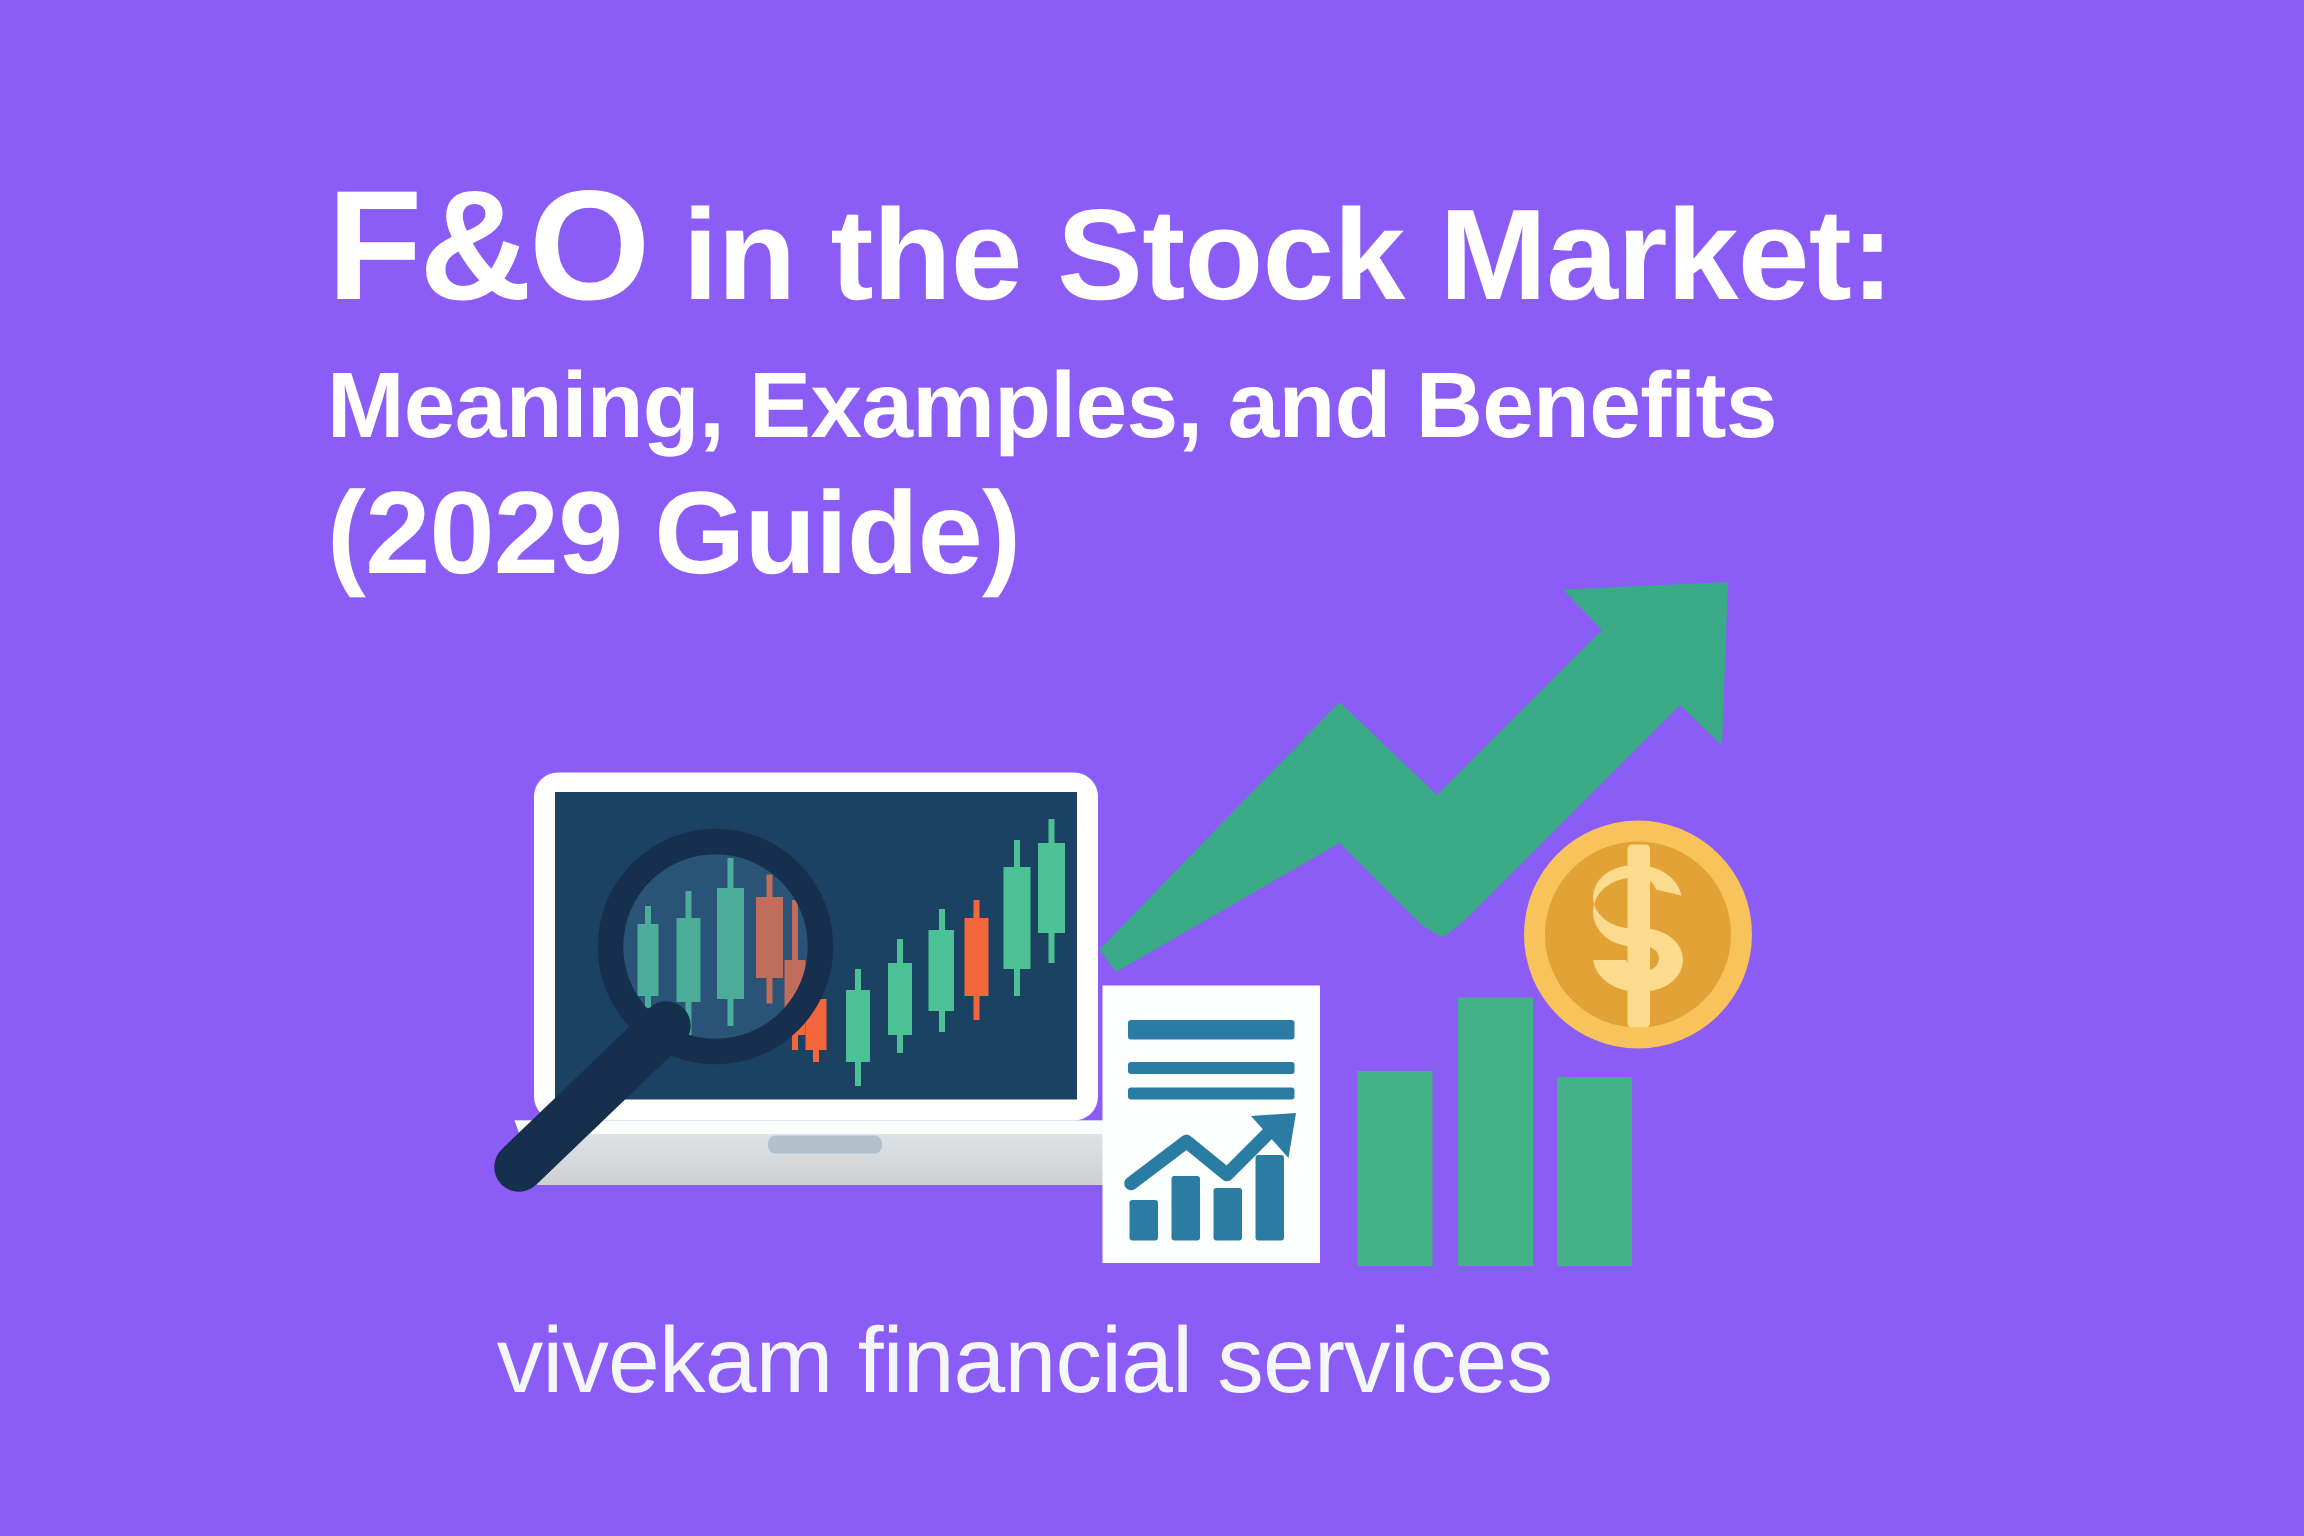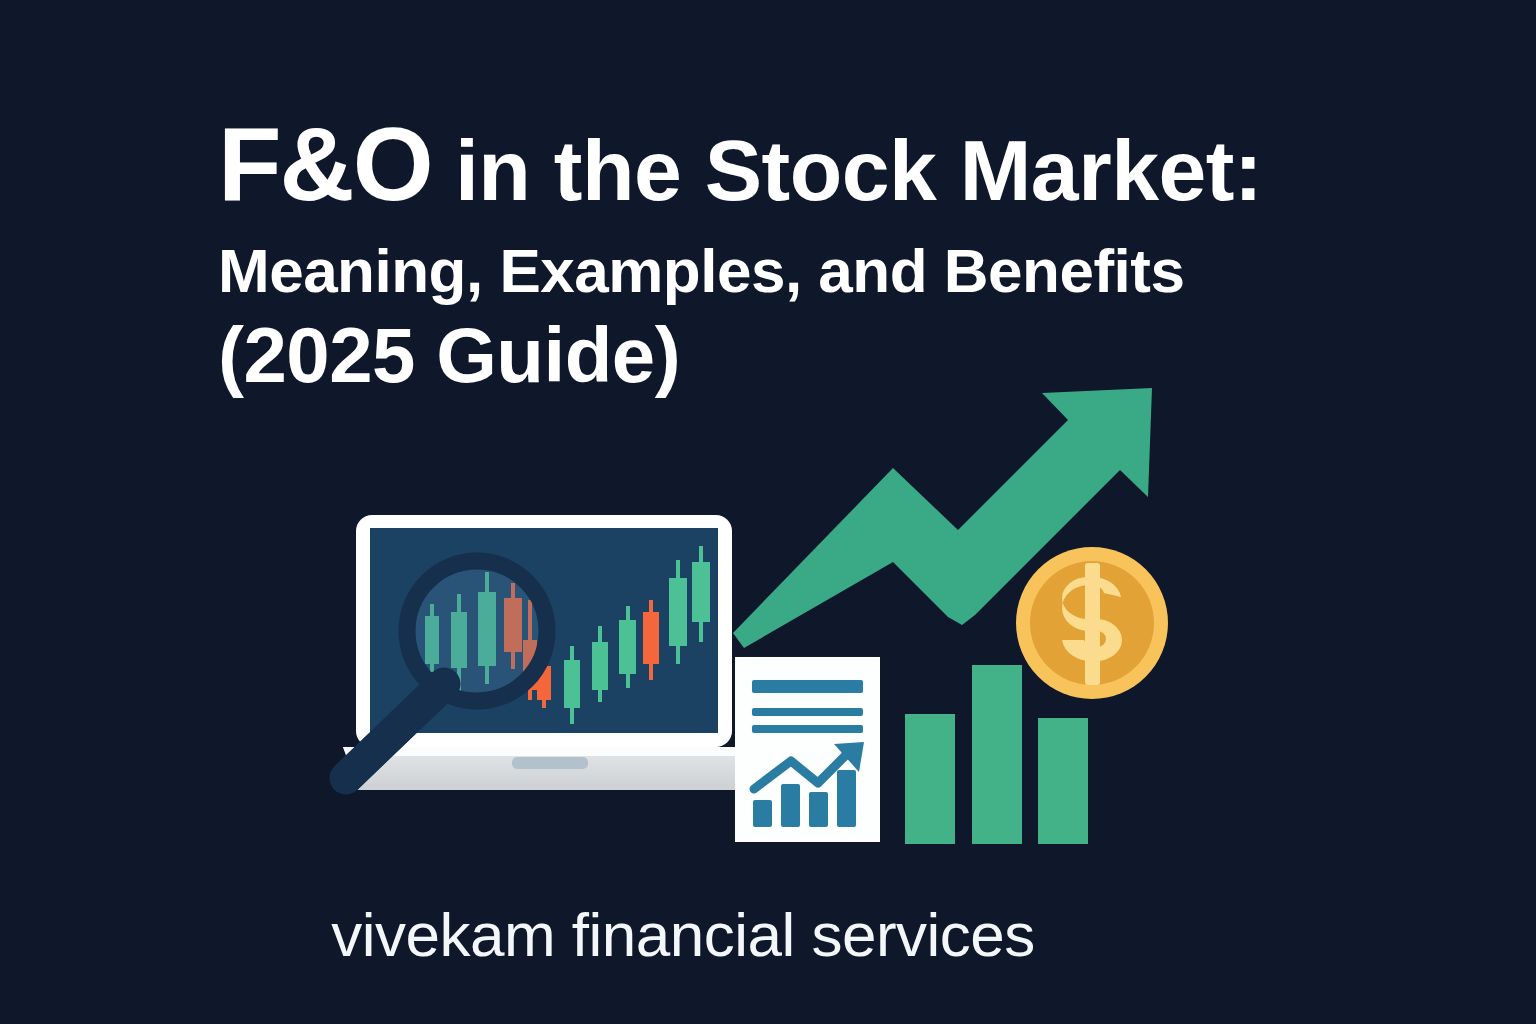--- a/index.html
+++ b/index.html
@@ -4,21 +4,21 @@
 <style>
   html, body {
     margin: 0;
     padding: 0;
     background: #16405f;
   }
   #canvas {
     position: relative;
     width: 1536px;
     height: 1024px;
-    background: #0f172a;
+    background: #8b5cf6;
     overflow: hidden;
     font-family: "Liberation Sans", sans-serif;
   }
 
   
   #title-block {
     position: absolute;
     left: 218px;
     top: 104px;
     width: 1150px;
@@ -50,21 +50,21 @@
   #title-line-3 {
     font-size: 78px;
     font-weight: 700;
     line-height: 1.22;
   }
 
   
   #footer-text {
     position: absolute;
     left: 0;
-    top: 899px;
+    top: 872px;
     width: 1536px;
     text-align: center;
     color: #f4f7fa;
     font-size: 62px;
     font-weight: 400;
     font-family: "Liberation Sans", sans-serif;
     letter-spacing: -0.5px;
     text-indent: -170px;
   }
 
@@ -221,18 +221,18 @@
 
       <polyline points="754,789 791,761 818,783 849,752" fill="none" stroke="#2a7ca3" stroke-width="9" stroke-linejoin="round" stroke-linecap="round"></polyline>
       <path d="M 834 744 L 864 742 L 859 772 Z" fill="#2a7ca3"></path>
     </g>
 
   </svg>
 
   <div id="title-block">
     <div id="title-line-1" class="title-line"><span id="title-brand">F&amp;O</span><span id="title-rest"> in the Stock Market:</span></div>
     <div id="title-line-2" class="title-line">Meaning, Examples, and Benefits</div>
-    <div id="title-line-3" class="title-line">(2025 Guide)</div>
+    <div id="title-line-3" class="title-line">(2029 Guide)</div>
   </div>
 
   <div id="footer-text">vivekam financial services</div>
 
 </div>
 
 </body></html>

